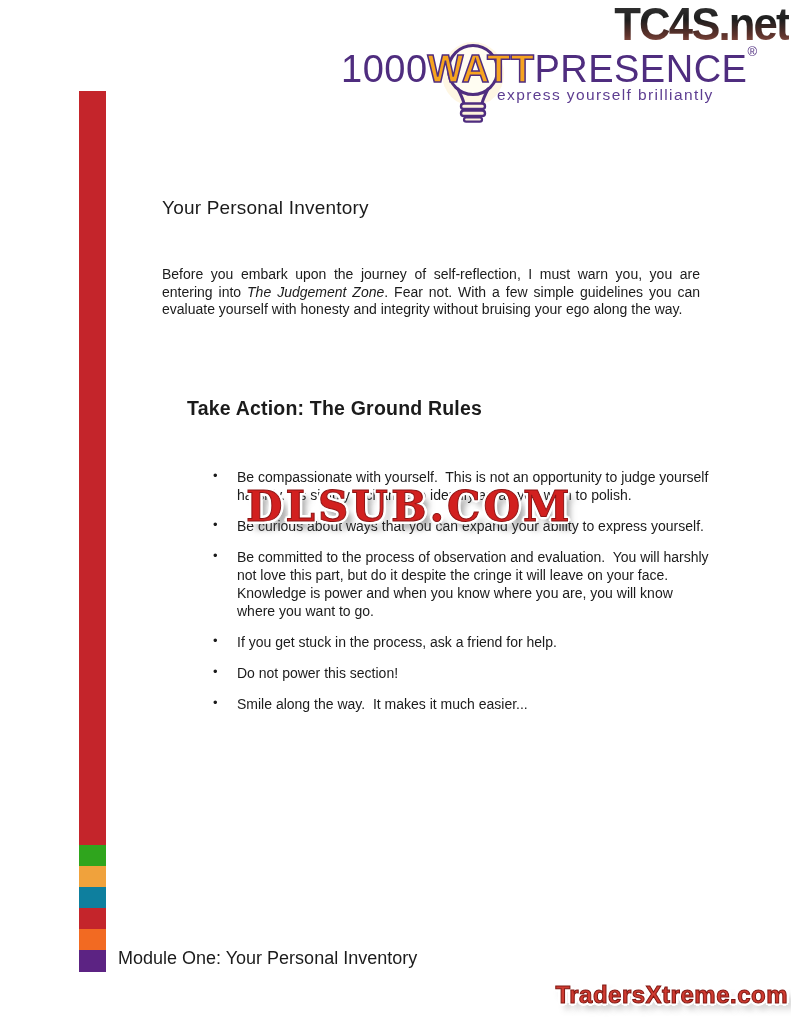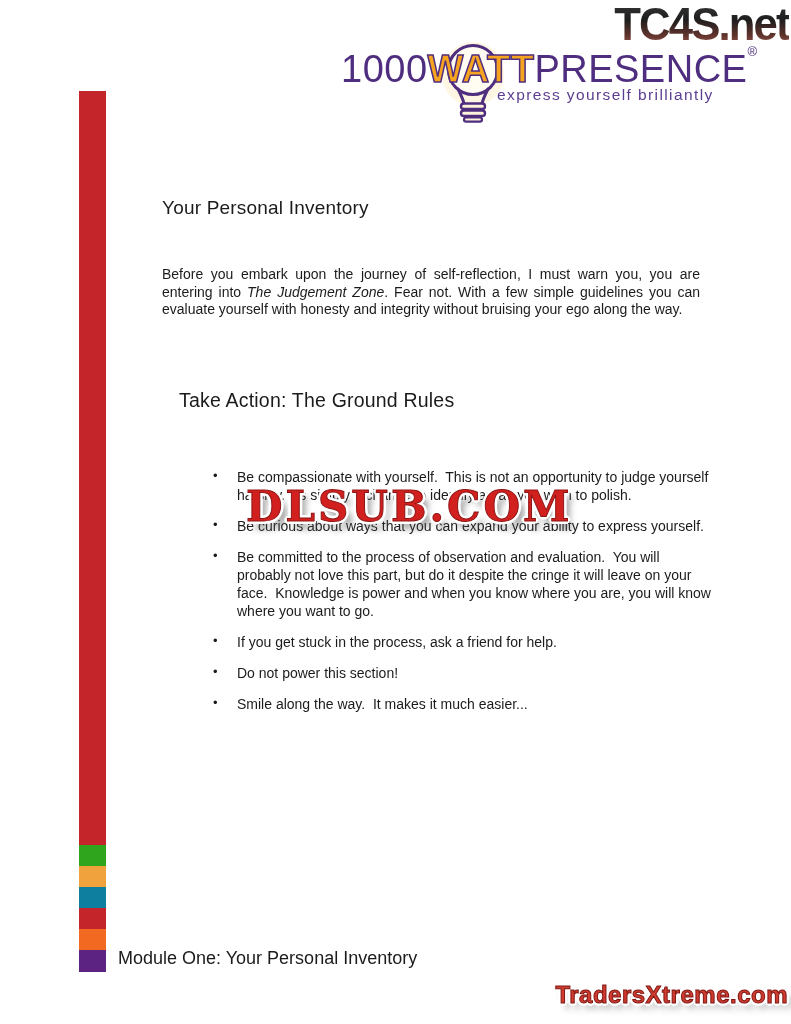--- a/index.html
+++ b/index.html
@@ -36,22 +36,22 @@
   
   .title{
     position:absolute; left:162px; top:197px; margin:0;
     font-size:19px; font-weight:400; letter-spacing:.2px;
   }
   .intro{
     position:absolute; left:162px; top:266px; width:538px; margin:0;
     font-size:14px; line-height:17.6px; text-align:justify;
   }
   .section-heading{
-    position:absolute; left:175px; top:385px; margin:4px;
-    font-size:19.5px; font-weight:400; letter-spacing:.2px;
+    position:absolute; left:175px; top:385px; margin:12px;
+    font-size:19.5px; font-weight:700; letter-spacing:.2px;
   }
   .bullets{
     position:absolute; left:207px; top:464px; width:502px; margin:4px; padding:0;
     list-style:none; font-size:14px; line-height:18px;
   }
   .bullets li{ position:relative; padding-left:26px; margin-bottom:13px; white-space:pre-wrap; }
   .bullets li::before{
     content:"\2022"; position:absolute; left:2px; top:-1px; font-size:13px;
   }
   .footer-text{ position:absolute; left:118px; top:948px; font-size:18px; }
@@ -109,21 +109,21 @@
 
   <h1 class="title">Your Personal Inventory</h1>
 
   <p class="intro"><span>Before you embark upon the journey of self-reflection, I must warn you, you are entering into </span><em>The Judgement Zone</em><span>.  Fear not.  With a few simple guidelines you can evaluate yourself with honesty and integrity without bruising your ego along the way.</span></p>
 
   <h2 class="section-heading">Take Action: The Ground Rules</h2>
 
   <ul class="bullets">
     <li>Be compassionate with yourself.  This is not an opportunity to judge yourself harshly. It's simply a chance to identify areas you wish to polish.</li>
     <li>Be curious about ways that you can expand your ability to express yourself.</li>
-    <li>Be committed to the process of observation and evaluation.  You will probably not love this part, but do it despite the cringe it will leave on your face.  Knowledge is power and when you know where you are, you will know where you want to go.</li>
+    <li>Be committed to the process of observation and evaluation.  You will harshly not love this part, but do it despite the cringe it will leave on your face.  Knowledge is power and when you know where you are, you will know where you want to go.</li>
     <li>If you get stuck in the process, ask a friend for help.</li>
     <li>Do not power this section!</li>
     <li>Smile along the way.  It makes it much easier...</li>
   </ul>
 
   <div class="dlsub" style="color: rgb(210, 32, 31);">DLSUB.COM</div>
 
   <div class="footer-text">Module One: Your Personal Inventory</div>
 
   <div class="traders" style="color: rgb(207, 59, 49);">TradersXtreme.com</div>

